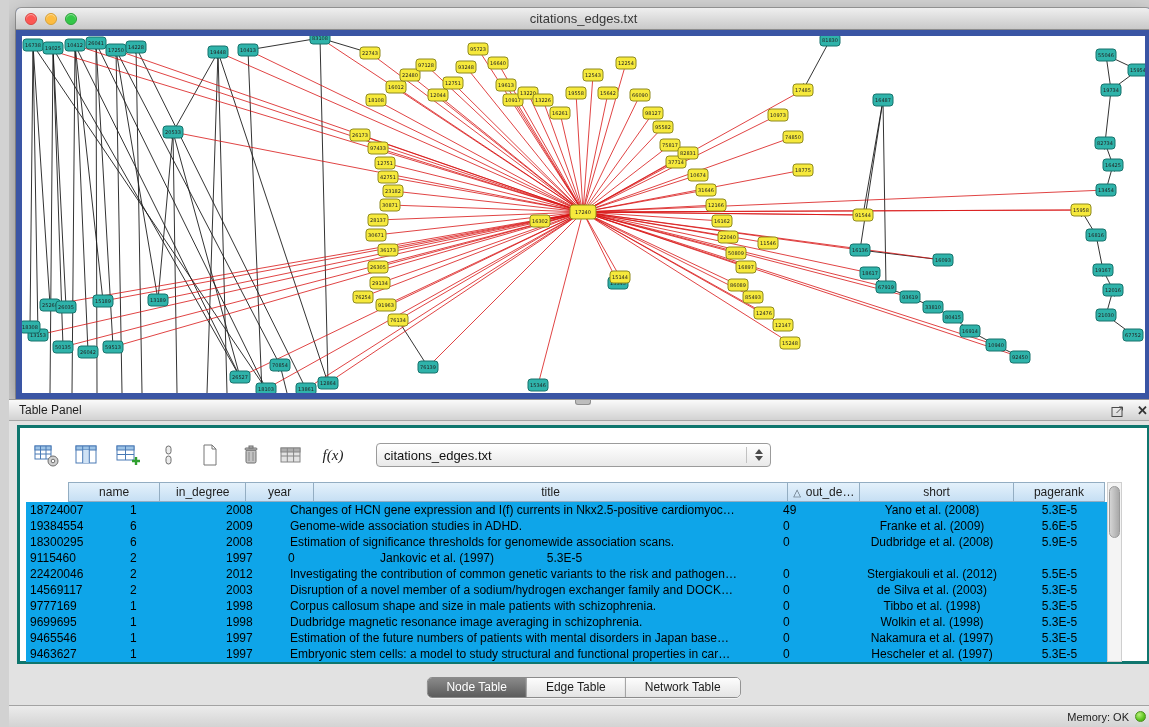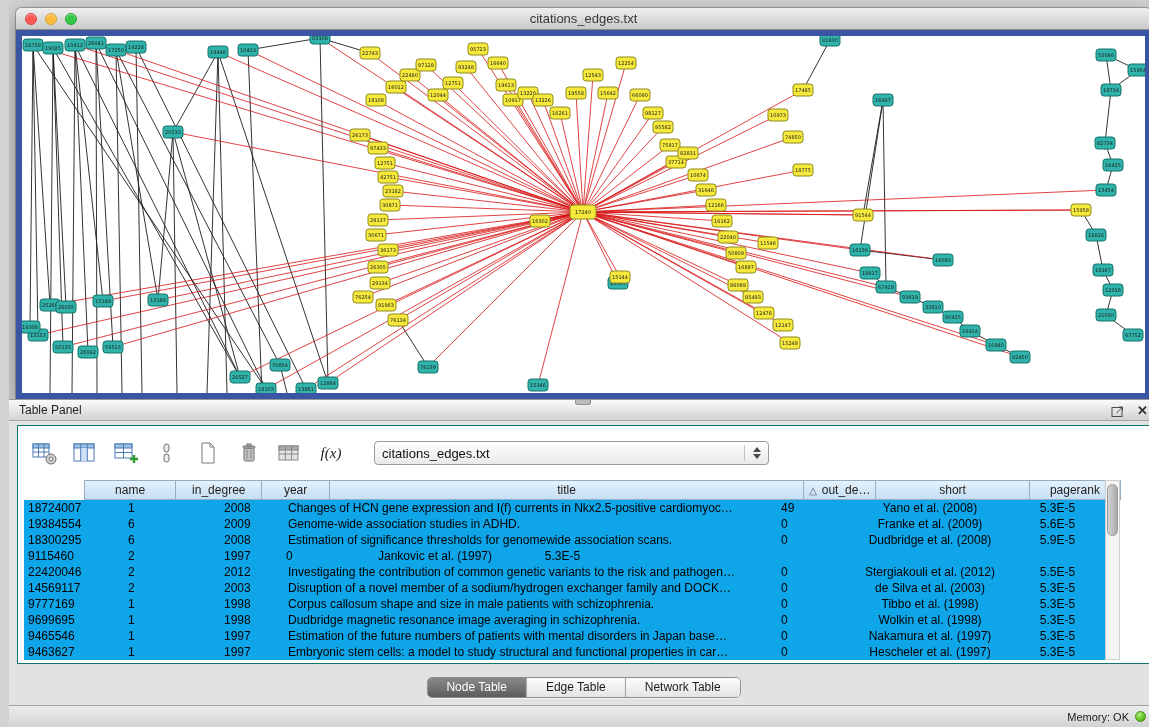--- a/index.html
+++ b/index.html
@@ -26,31 +26,31 @@
 
   
   .table-panel { position:absolute; left:0; top:399px; width:1149px; height:306px; background:#e2e2e2; border-top:1px solid #979797; }
   .grip { position:absolute; left:566px; top:0px; width:16px; height:5px; background:#bdbdbd; border:1px solid #8f8f8f; border-top:none; border-radius:0 0 3px 3px; }
   .tp-header { height:21px; background:linear-gradient(#fafafa,#d2d2d2); border-bottom:1px solid #a6a6a6; display:flex; align-items:center; padding:0 10px; }
   .tp-title { font-size:12px; color:#1f1f1f; }
   .tp-actions { margin-left:auto; display:flex; align-items:center; gap:12px; }
   .tp-float { width:14px; height:13px; display:inline-block; }
   .tp-close { font-size:13px; font-weight:bold; color:#333; line-height:13px; cursor:default; }
 
-  .card { position:absolute; left:8px; top:25px; width:1133px; height:239px; background:#fff; border:1px solid #0f766e; }
+  .card { position:absolute; left:8px; top:25px; width:1133px; height:239px; background:#fff; border:3px solid #0f766e; }
   .toolbar { position:absolute; left:0; top:0; width:100%; height:54px; display:flex; align-items:center; padding-left:12px; gap:13px; background:#fff; }
   .tb-icon { display:inline-flex; align-items:center; justify-content:center; width:28px; height:28px; }
   .fx { font-family:"Liberation Serif", serif; font-style:italic; font-size:15px; color:#222; }
   .combo { width:395px; height:24px; margin-left:16px; border:1px solid #9b9b9b; border-radius:4px;
     background:linear-gradient(#ffffff,#e9e9e9); display:flex; align-items:center; padding:0 7px; font-size:13px; color:#111; }
   .combo-btn { margin-left:auto; display:flex; flex-direction:column; align-items:center; gap:2px; padding-left:8px; border-left:1px solid #c2c2c2; height:16px; justify-content:center; }
   .combo-btn .up { width:0; height:0; border-left:4px solid transparent; border-right:4px solid transparent; border-bottom:5px solid #4a4a4a; }
   .combo-btn .dn { width:0; height:0; border-left:4px solid transparent; border-right:4px solid transparent; border-top:5px solid #4a4a4a; }
 
-  .thead { position:absolute; left:22px; top:54px; width:1081px; height:20px; display:flex;padding-left:44px; }
+  .thead { position:absolute; left:4px; top:54px; width:1081px; height:20px; display:flex;padding-left:44px; }
   .hcell { height:20px; line-height:19px; font-size:12px; color:#1d1d1d; text-align:center;
     background:linear-gradient(#e4f1fb,#c6dff4); border:1px solid #93adc2; border-left:none; overflow:hidden; white-space:nowrap; }
   .hcell:first-child { border-left:1px solid #93adc2; }
   .sortmark { color:#50606e; font-size:10px; padding-right:2px; }
 
   .tbody { position:absolute; left:6px; top:74px; width:1081px; height:160px; overflow:hidden; background:#0ea5e9; }
   .trow { display:flex; height:16px; line-height:16px; }
   .cell { font-size:12px; color:#000; white-space:nowrap; overflow:hidden; }
   .c0 { width:96px; } .c1 { width:90px; } .c2 { width:70px; } .c3 { width:495px; }
   .c4 { width:75px; } .c5 { width:160px; } .c6 { width:95px; }

